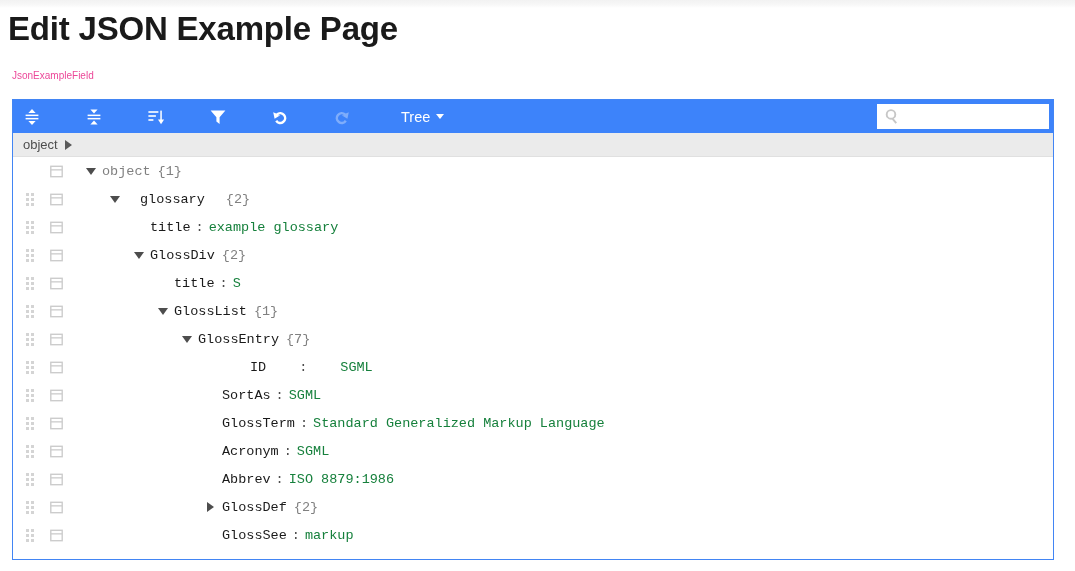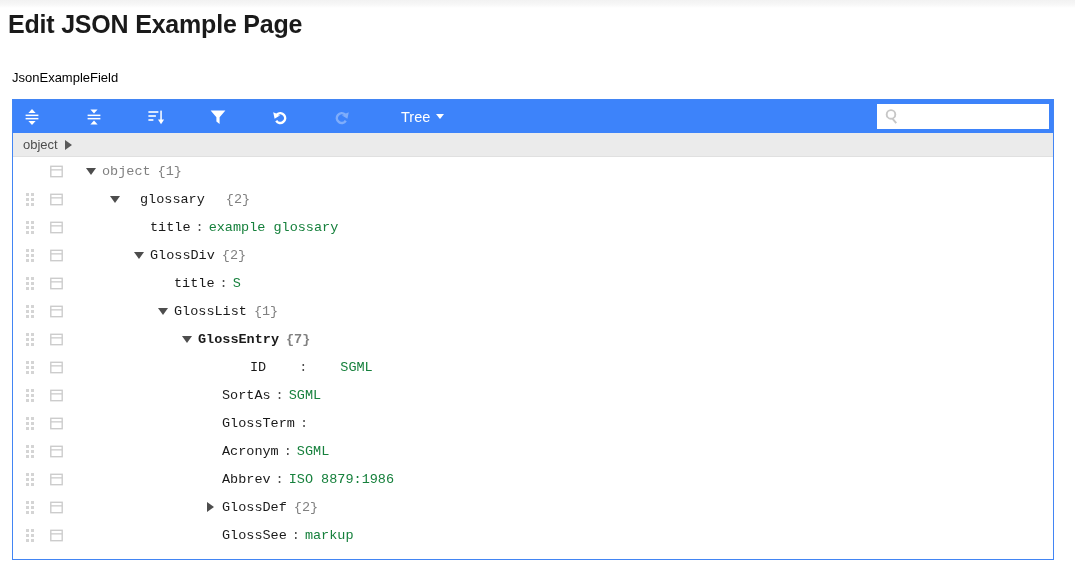--- a/index.html
+++ b/index.html
@@ -11,27 +11,27 @@
     font-family: "Liberation Sans", sans-serif;
     overflow: hidden;
   }
   #topstrip {
     position: absolute; top: 0; left: 0;
     width: 1075px; height: 8px;
     background: linear-gradient(to bottom, #f2f2f2 0%, #f7f7f7 55%, #ffffff 100%);
   }
   #page-title {
     position: absolute; top: 10px; left: 8px;
-    font-size: 25px; font-weight: bold;
+    font-size: 33px; font-weight: bold;
     color: #1a1a1a; letter-spacing: -0.2px;
     white-space: nowrap;
   }
   #field-label {
     position: absolute; top: 70px; left: 12px;
-    font-size: 13px; color: #000000;
+    font-size: 10px; color: #ec4899;
     white-space: nowrap;
   }
 
   
   #editor {
     position: absolute; left: 12px; top: 99px;
     width: 1042px; height: 461px;
     border: 1px solid #4285f4;
     background: #ffffff;
   }
@@ -414,21 +414,21 @@
             <i></i>
             <i></i>
           </div>
         </div>
         <div class="menu-box">
           <svg width="13" height="13" viewBox="0 0 13 13">
             <rect x="0.8" y="1.3" width="11.4" height="10.4" fill="none" stroke="#cccccc" stroke-width="1.4"></rect>
             <rect x="0.8" y="4.2" width="11.4" height="1.3" fill="#cccccc"></rect>
           </svg>
         </div>
-        <div class="field-area" style="margin-left: 118px; font-weight: bold;">
+        <div class="field-area" style="margin-left: 118px;">
           <span class="tri-down">
             <b></b>
           </span>
           <span class="k">GlossEntry</span>
           <span class="cnt">{7}</span>
         </div>
       </div>
       <div class="row">
         <div class="drag-handle">
           <div class="dots">
@@ -491,20 +491,21 @@
         <div class="menu-box">
           <svg width="13" height="13" viewBox="0 0 13 13">
             <rect x="0.8" y="1.3" width="11.4" height="10.4" fill="none" stroke="#cccccc" stroke-width="1.4"></rect>
             <rect x="0.8" y="4.2" width="11.4" height="1.3" fill="#cccccc"></rect>
           </svg>
         </div>
         <div class="field-area" style="margin-left: 142px; font-family: Liberation Mono, monospace;">
           <span class="tri-none"></span>
           <span class="k">GlossTerm</span>
           <span class="sep">:</span>
+          <span class="v">Standard Generalized Markup Language</span>
         </div>
       </div>
       <div class="row">
         <div class="drag-handle">
           <div class="dots">
             <i></i>
             <i></i>
             <i></i>
             <i></i>
             <i></i>

